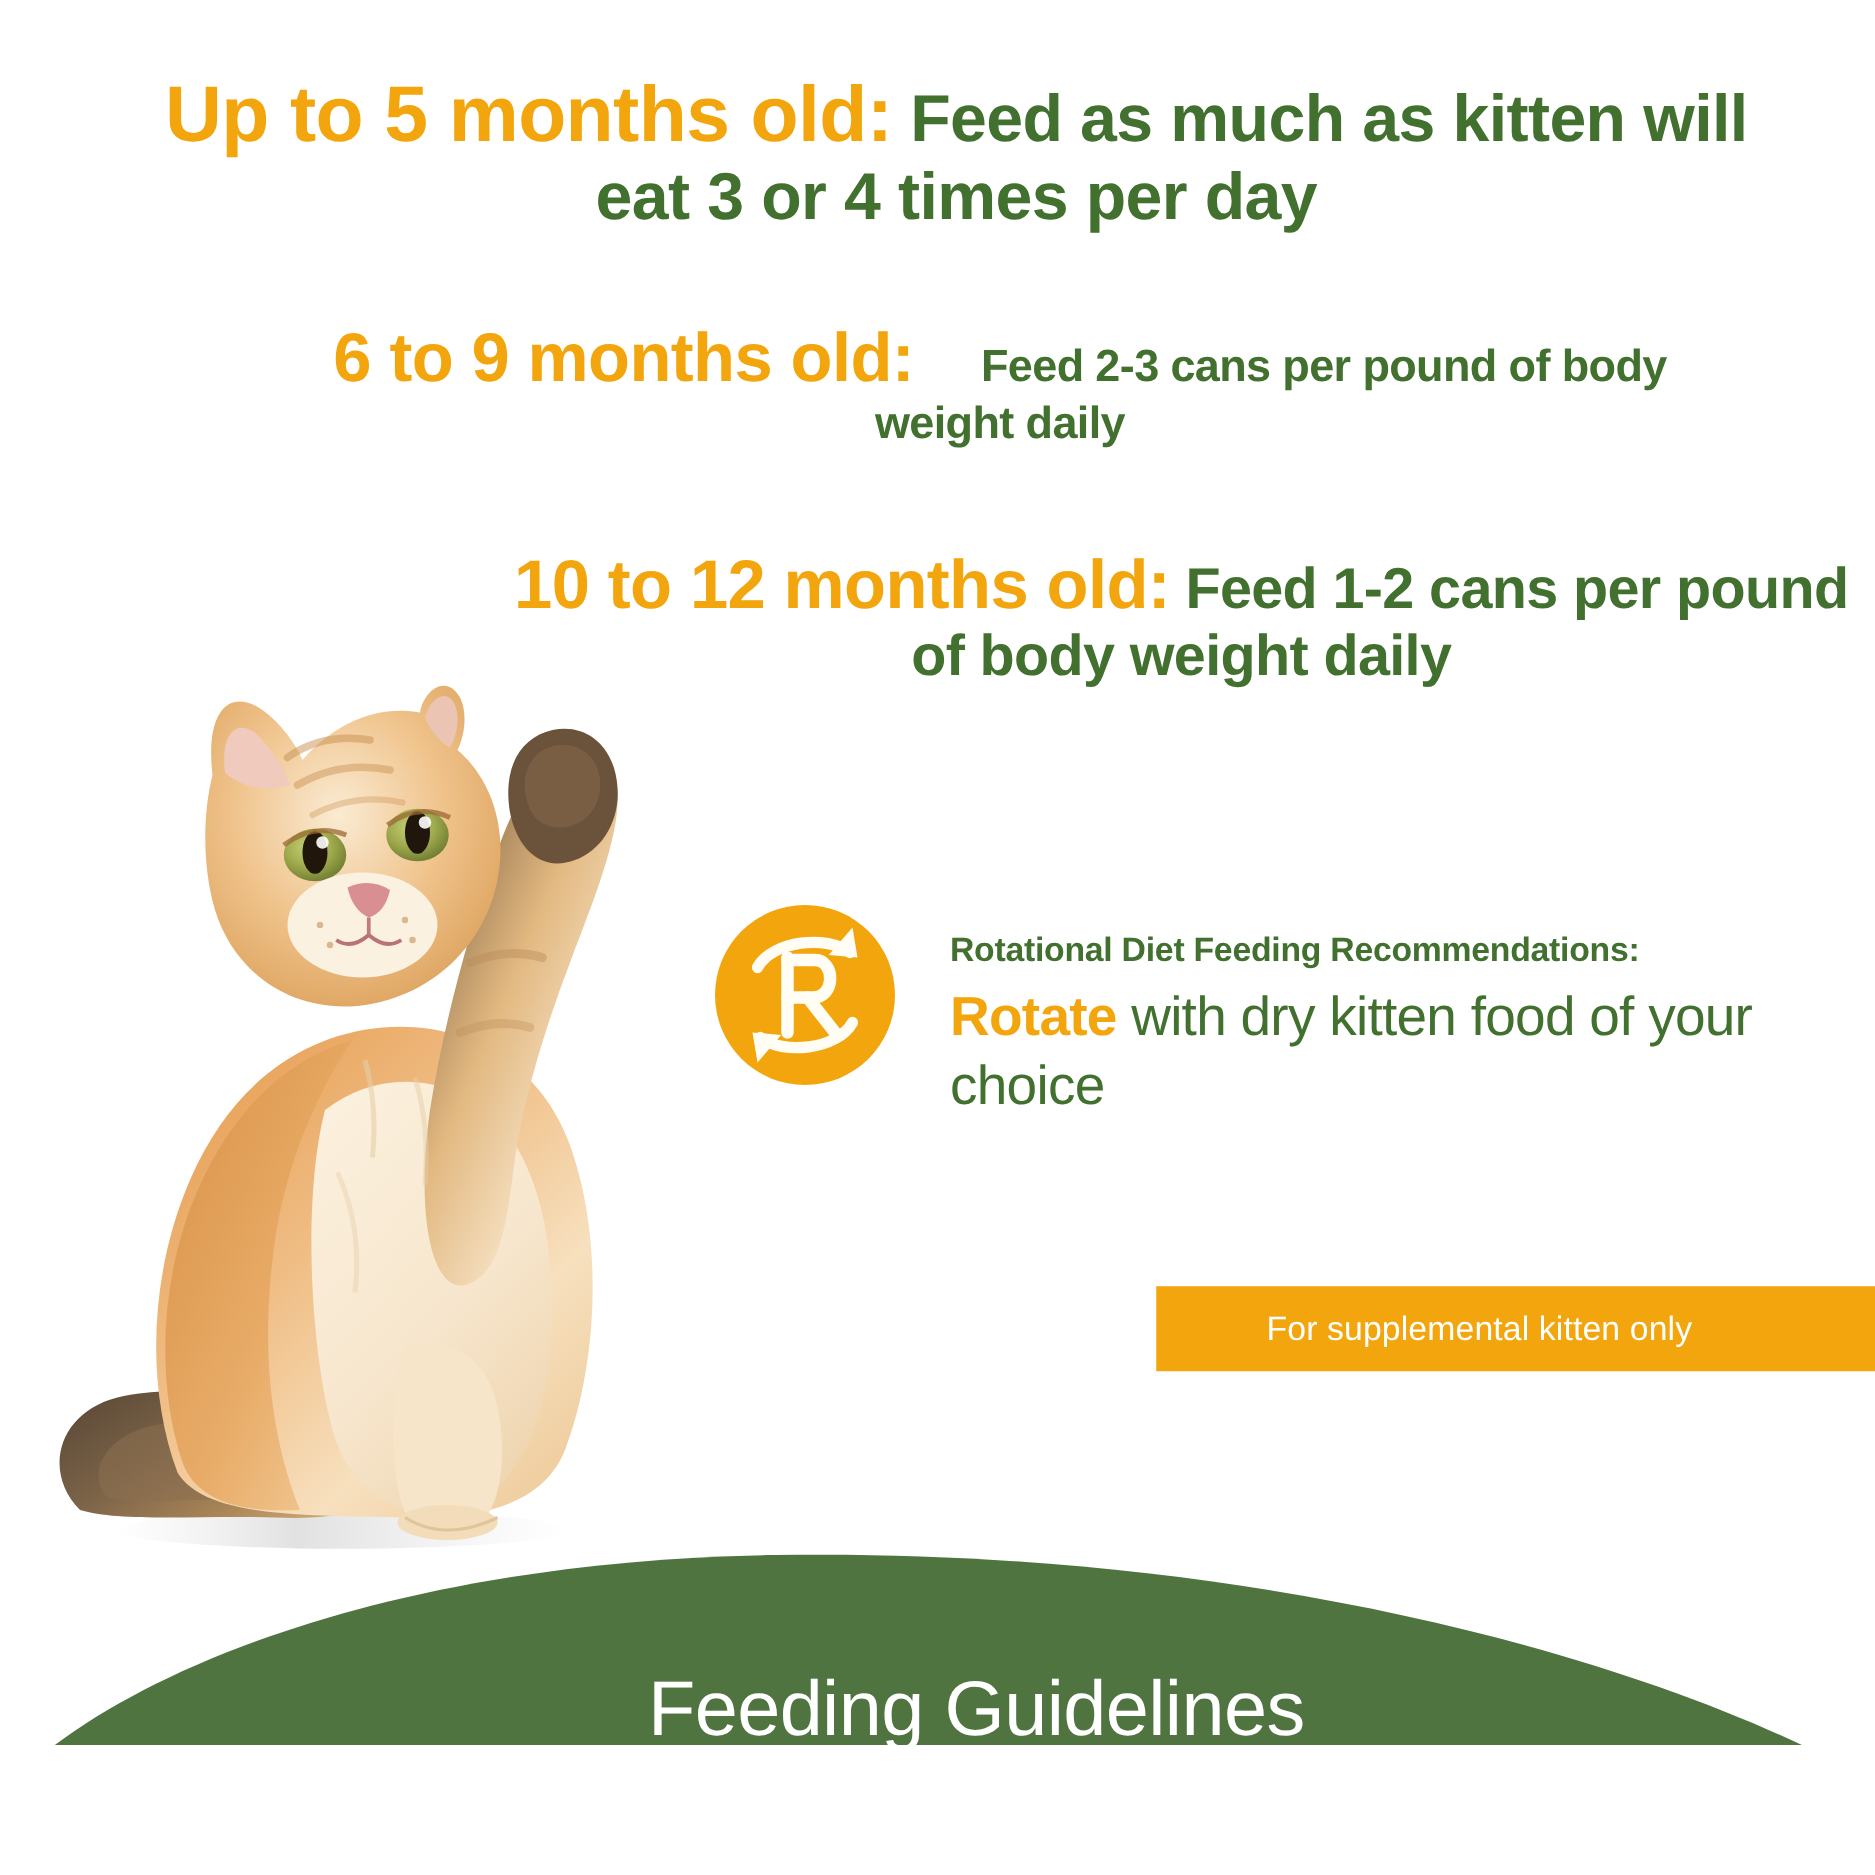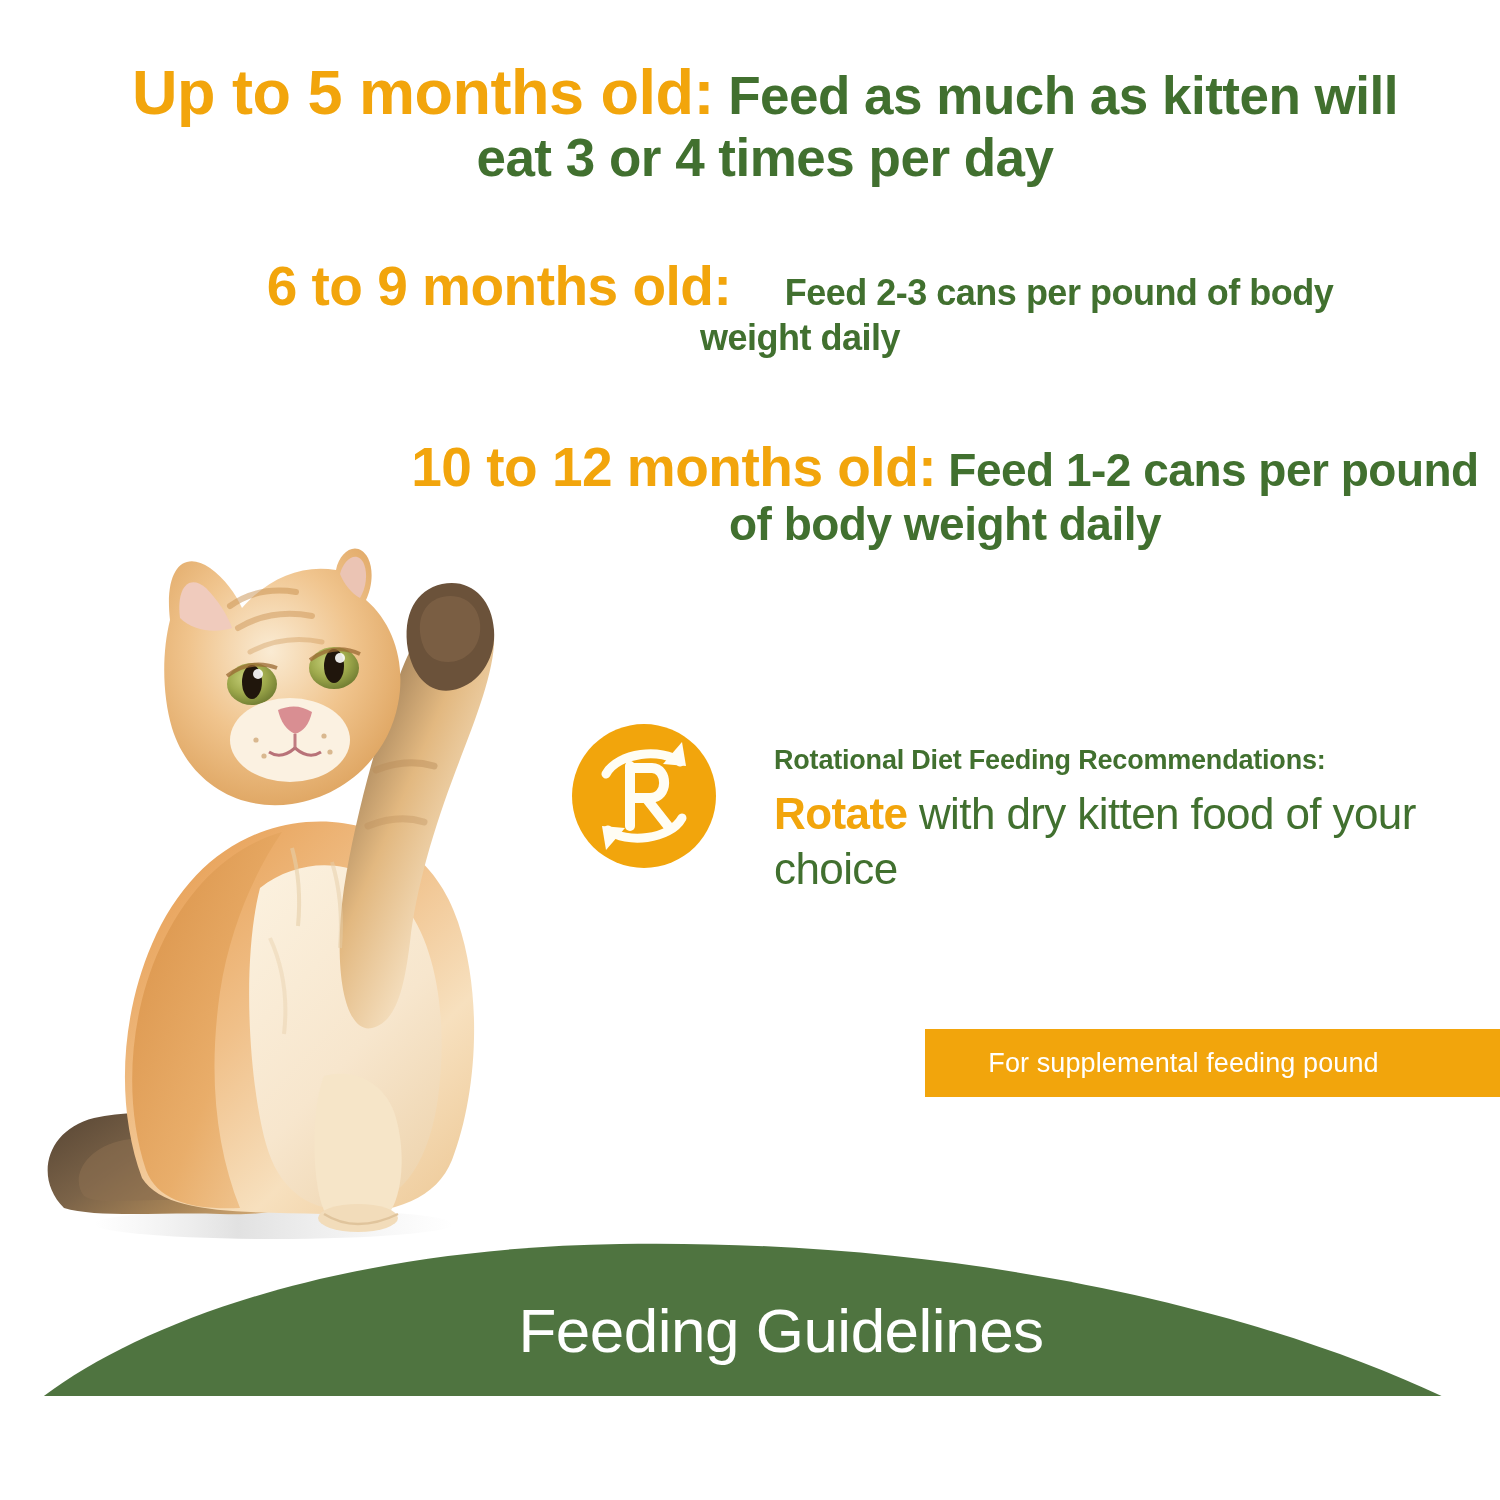--- a/index.html
+++ b/index.html
@@ -86,21 +86,21 @@
     position: absolute;
     left: 0;
     top: 0;
     width: 148px;
     height: 148px;
   }
   #rotate-icon svg { display: block; width: 100%; height: 100%; }
 
   #rotational-text {
     position: absolute;
-    left: 204px;
+    left: 190px;
     top: 22px;
     width: 710px;
   }
   #rotational-heading {
     font-size: 27px;
     font-weight: 700;
     color: #41702F;
     letter-spacing: -0.2px;
     line-height: 1.2;
     margin-bottom: 10px;
@@ -146,21 +146,21 @@
     top: 1180px;
     width: 1500px;
     height: 320px;
     z-index: 5;
   }
   #footer-curve svg { display: block; width: 100%; height: 100%; }
 
   #footer-title {
     position: absolute;
     left: 0;
-    top: 1295px;
+    top: 1332px;
     width: 1500px;
     text-align: center;
     color: #FFFFFF;
     font-size: 62px;
     font-weight: 400;
     letter-spacing: -0.5px;
     z-index: 7;
     padding-left: 62px;
     box-sizing: border-box;
   }
@@ -331,21 +331,21 @@
       </svg>
     </div>
 
     <div id="rotational-text">
       <div id="rotational-heading">Rotational Diet Feeding Recommendations:</div>
       <div id="rotational-body"><span class="emph">Rotate</span><span> with dry kitten food of your choice</span></div>
     </div>
   </div>
 
   <div id="supplemental-banner">
-    <span class="label">For supplemental feeding pound</span>
+    <span class="label">For supplemental kitten only</span>
   </div>
 
   <div id="footer-curve">
     <svg viewBox="0 0 1500 320" xmlns="http://www.w3.org/2000/svg" preserveAspectRatio="none">
       <path d="M -40 320 C -10 210, 230 70, 620 64 C 1010 58, 1330 150, 1500 246 L 1500 320 Z" fill="#4F7440"></path>
     </svg>
   </div>
 
   <div id="footer-title">Feeding Guidelines</div>
 

